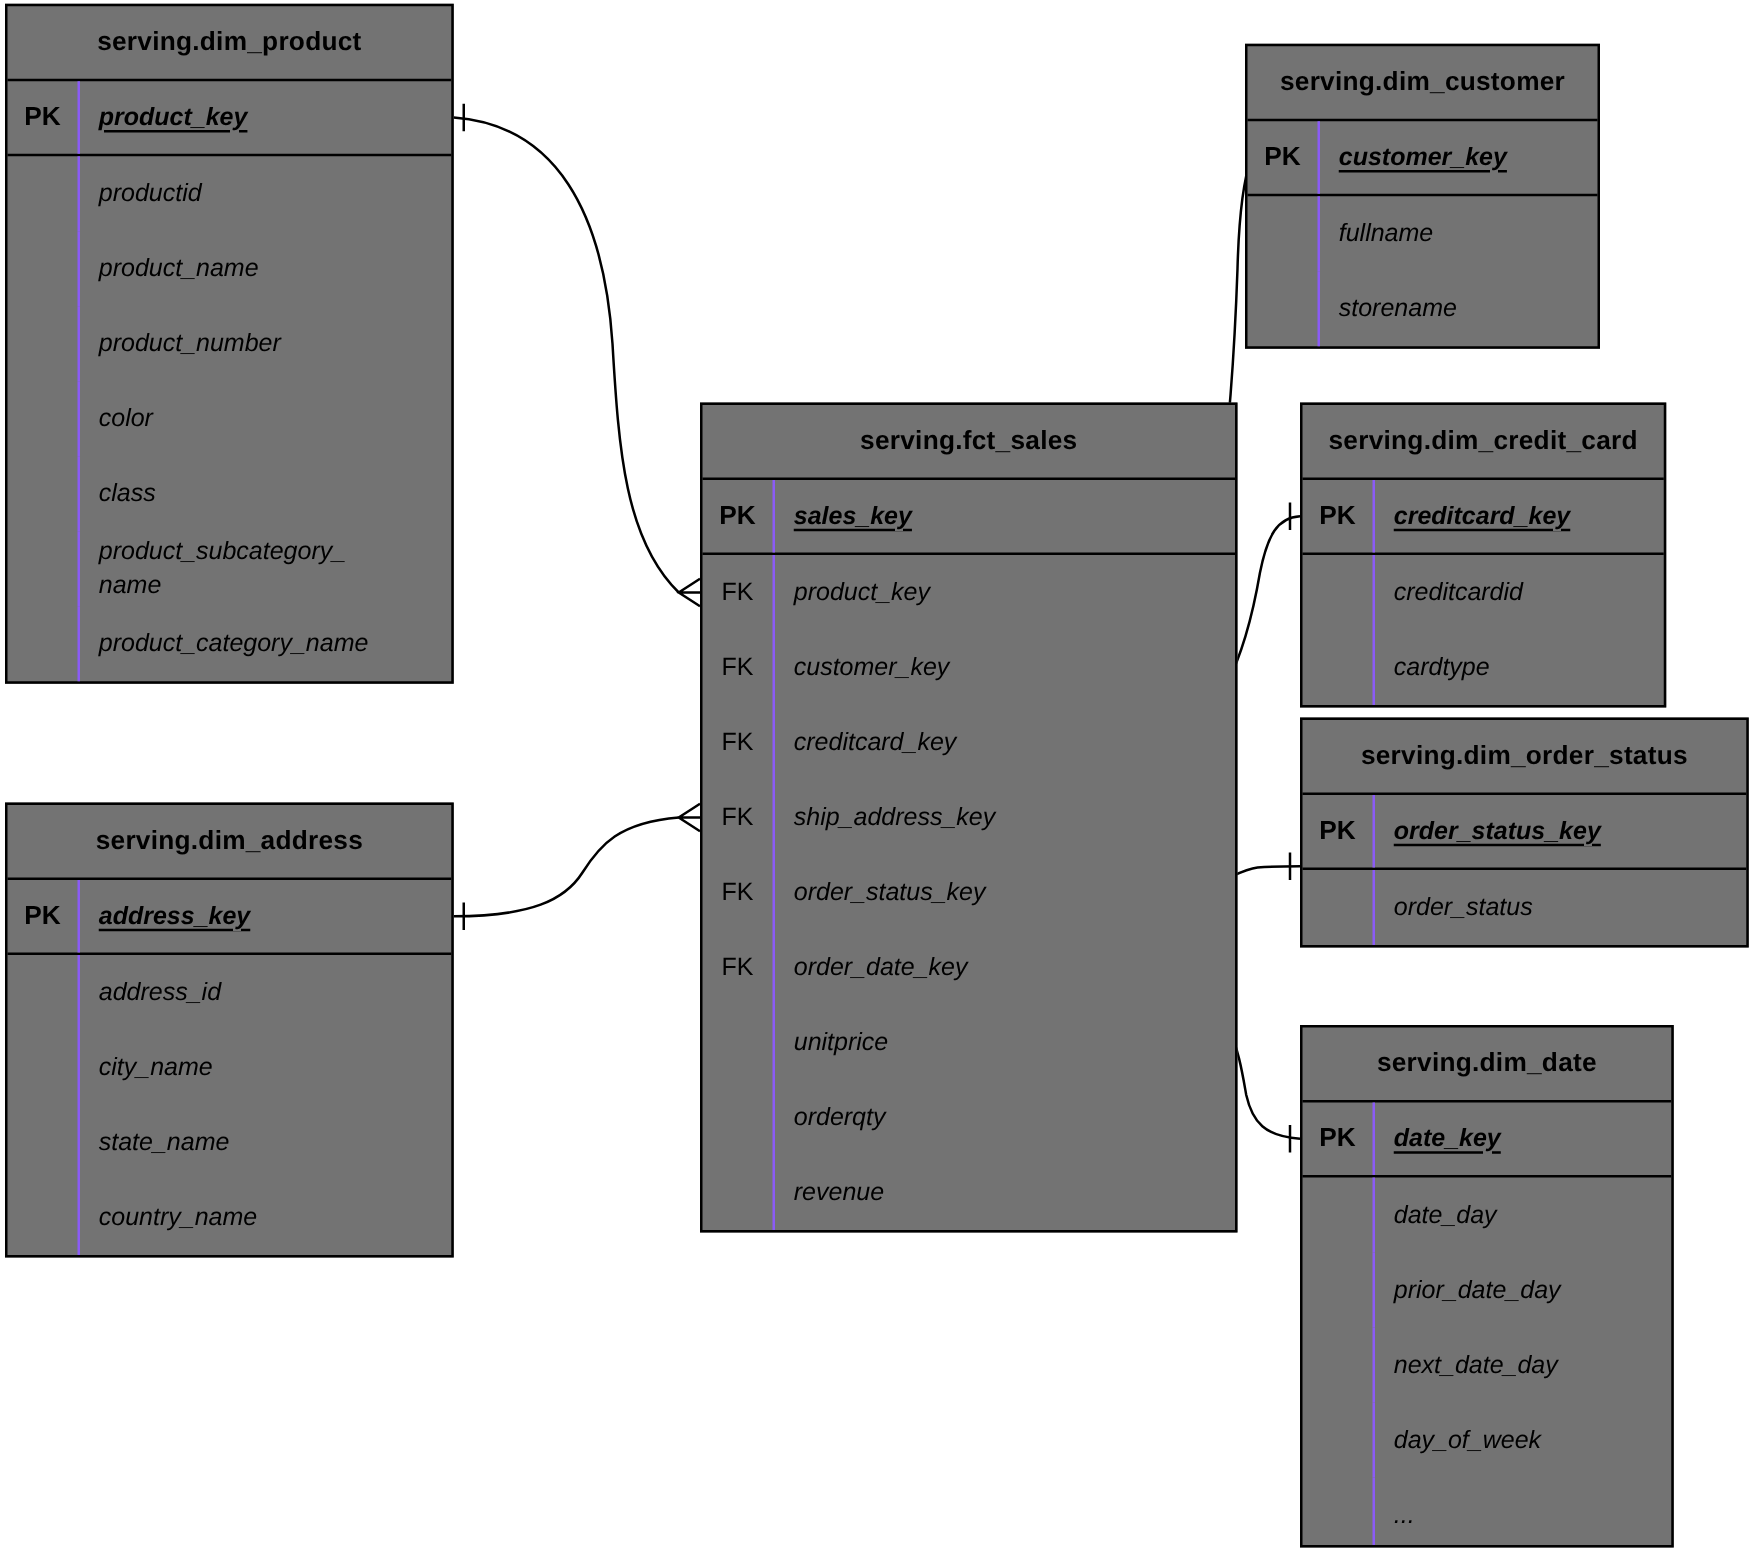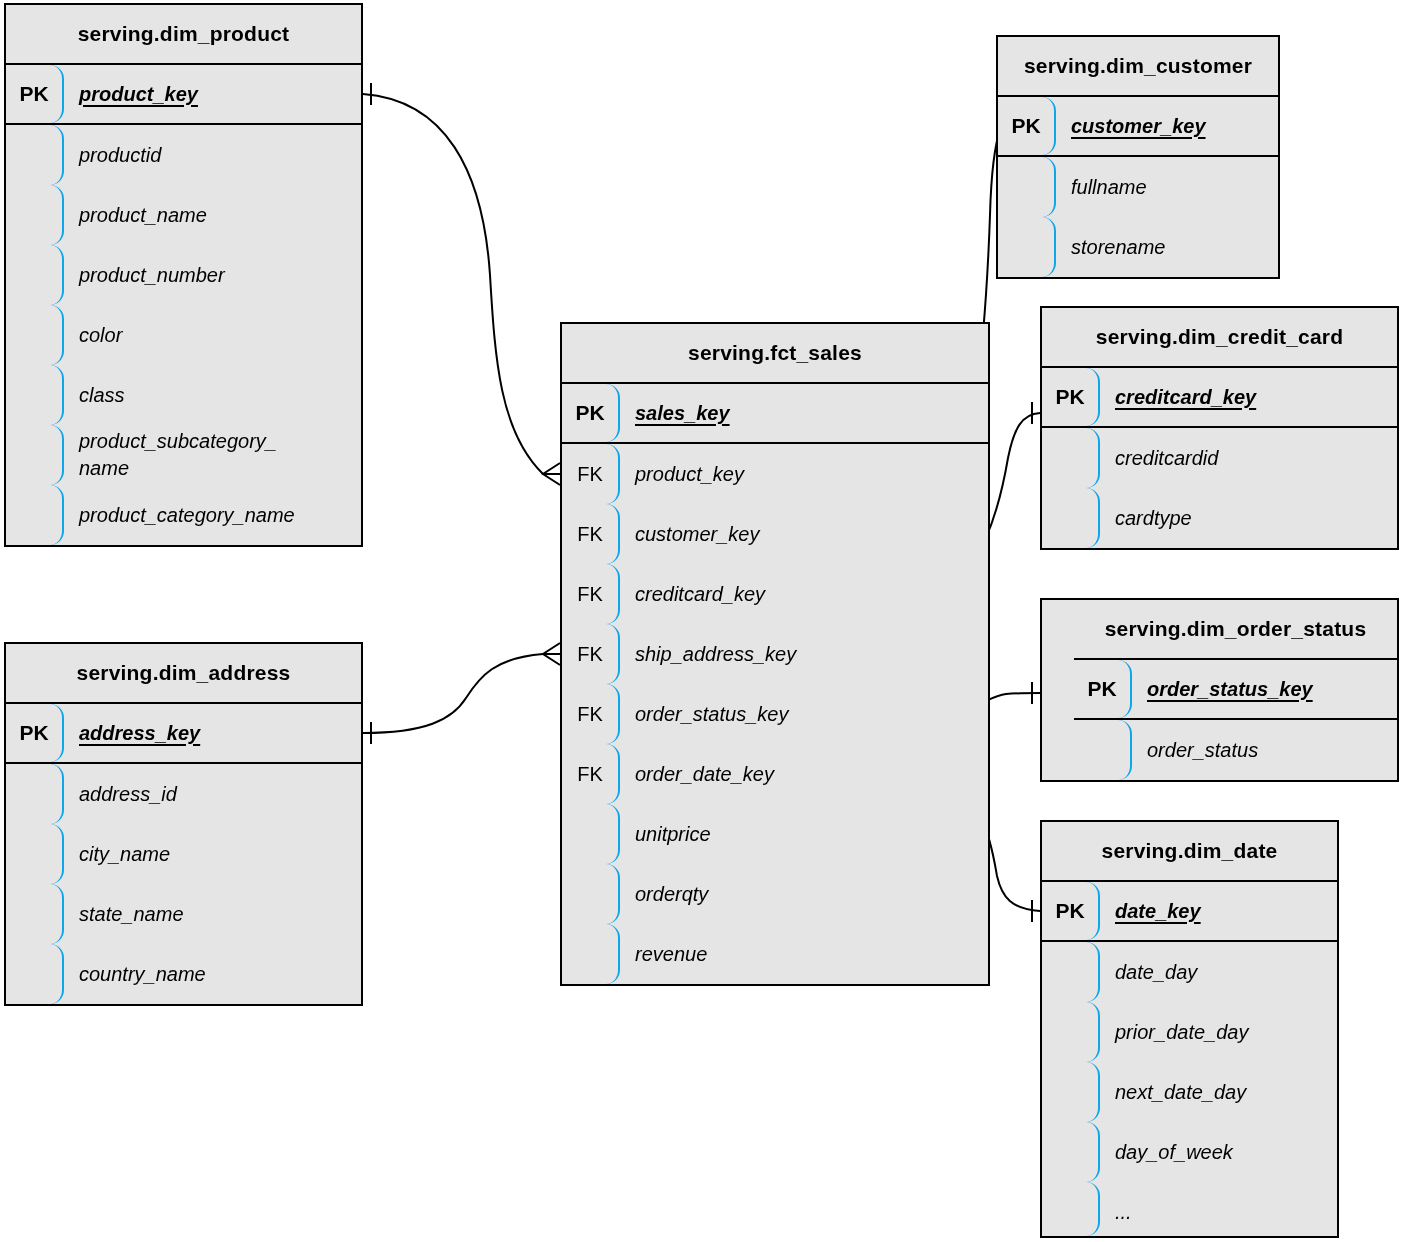--- a/index.html
+++ b/index.html
@@ -4,34 +4,34 @@
 <style>
   html,body{margin:0;padding:0;background:#ffffff;}
   #canvas{
     position:relative;width:1402px;height:1242px;background:#ffffff;
     font-family:"Liberation Sans","DejaVu Sans",sans-serif;color:#000;
     overflow:hidden;
   }
   .wires{position:absolute;left:0;top:0;z-index:0;}
   .wire,.card{stroke:#000;stroke-width:2;fill:none;}
   .tbl{
-    position:absolute;background:#e5e5e5;border:2px solid #000;
+    position:absolute;background:#737373;border:2px solid #000;
     z-index:1;box-sizing:border-box;
   }
   .tbl-title{
     height:58px;border-bottom:2px solid #000;display:flex;
     align-items:center;justify-content:center;
     font-weight:bold;font-size:21px;letter-spacing:0.2px;
   }
   .tbl-row{display:flex;align-items:center;height:60px;}
   .tbl-pk{height:58px;border-bottom:2px solid #000;}
   .tbl-row .badge{
     width:56px;flex-shrink:0;align-self:stretch;
     display:flex;align-items:center;justify-content:center;
-    border-right:2px solid #0ea5e9;font-size:20px;border-radius:14px;
+    border-right:2px solid #8b5cf6;font-size:20px;
   }
   .badge.bold{font-weight:bold;font-size:21px;}
   .tbl-row .field{
     padding-left:15px;padding-right:6px;font-size:20px;line-height:27px;font-style:italic;
   }
   .keyname{
     font-weight:bold;font-size:21px;
     text-decoration:underline;text-decoration-thickness:2px;text-underline-offset:4px;
   }
   .wrap{width:206px;word-break:break-all;}
@@ -189,37 +189,37 @@
     <div class="tbl-row">
         <span class="badge"></span>
         <span class="field">fullname</span>
       </div>
     <div class="tbl-row">
         <span class="badge"></span>
         <span class="field">storename</span>
       </div>
   </div>
 
-  <div class="tbl" style="left:1040px;top:306px;width:359px;">
+  <div class="tbl" style="left:1040px;top:322px;width:293px;">
     <div class="tbl-title">serving.dim_credit_card</div>
     <div class="tbl-row tbl-pk">
       <span class="badge bold">PK</span>
       <span class="field keyname">creditcard_key</span>
     </div>
     <div class="tbl-row">
         <span class="badge"></span>
         <span class="field">creditcardid</span>
       </div>
     <div class="tbl-row">
         <span class="badge"></span>
         <span class="field">cardtype</span>
       </div>
   </div>
 
-  <div class="tbl" style="left:1040px;top:598px;width:359px;padding-left:32px;">
+  <div class="tbl" style="left:1040px;top:574px;width:359px;">
     <div class="tbl-title">serving.dim_order_status</div>
     <div class="tbl-row tbl-pk">
       <span class="badge bold">PK</span>
       <span class="field keyname">order_status_key</span>
     </div>
     <div class="tbl-row">
         <span class="badge"></span>
         <span class="field">order_status</span>
       </div>
   </div>

